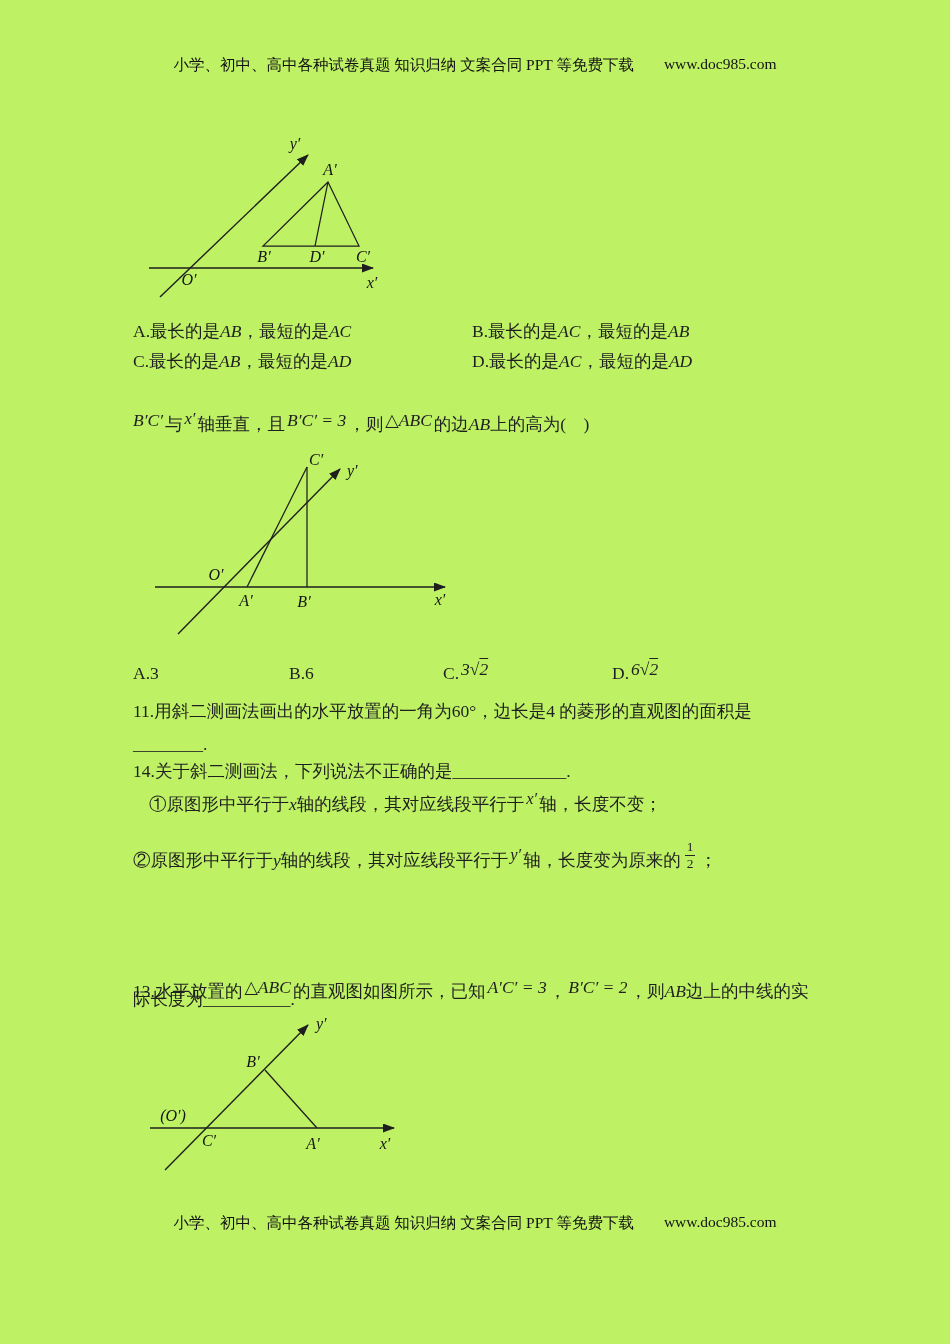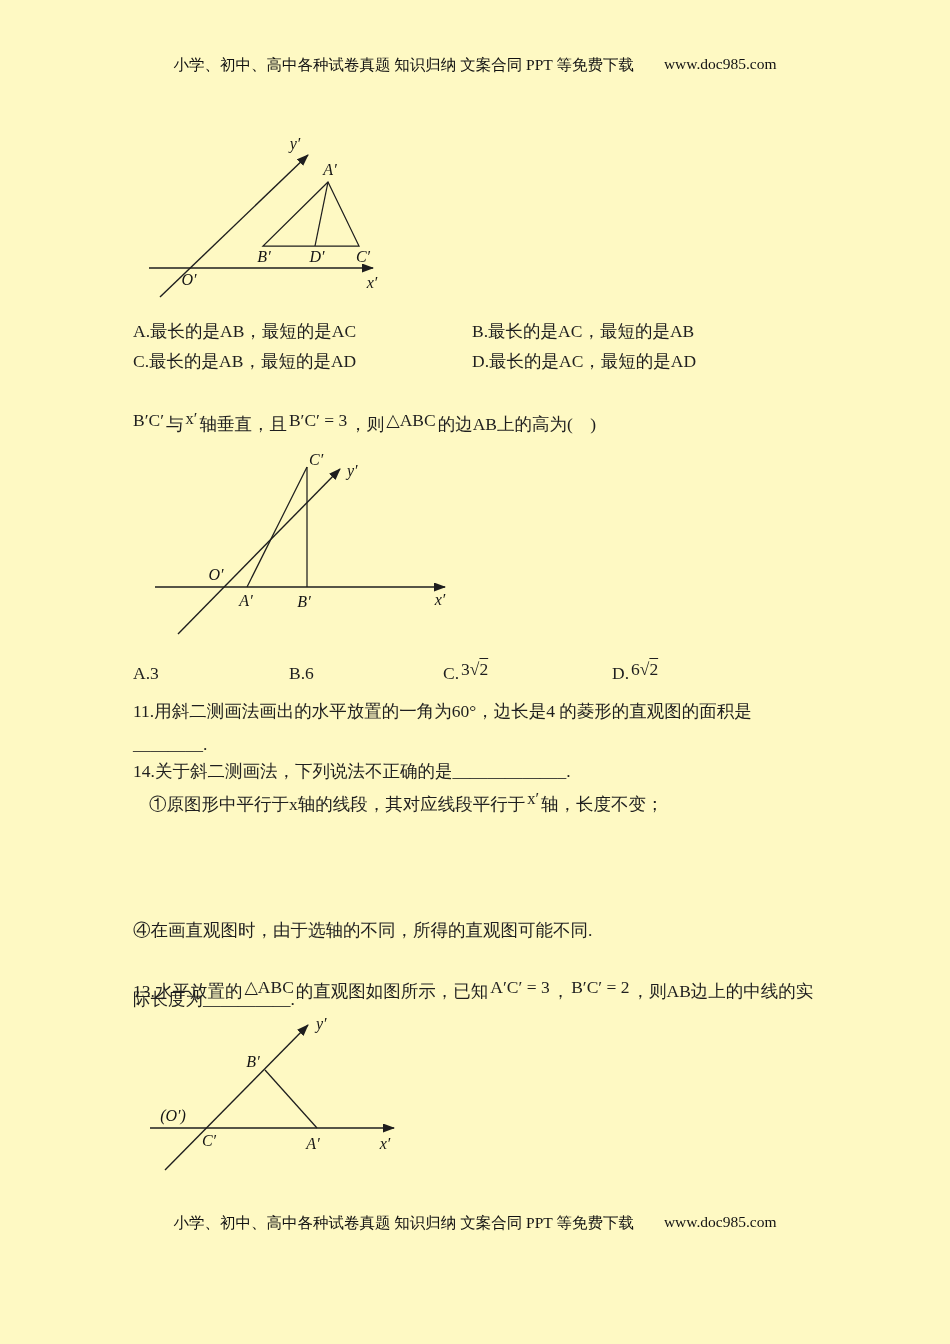--- a/index.html
+++ b/index.html
@@ -1,23 +1,23 @@
 <!DOCTYPE html>
 <html><head>
 <meta charset="utf-8">
 <style>
   *{margin:0;padding:0;box-sizing:border-box}
   html,body{background:#ffffff}
   body{font-family:"Liberation Serif","DejaVu Serif",serif}
-  .page{position:relative;width:950px;height:1344px;background:#fef9c3;margin:0 auto;color:#1f1f1f;overflow:hidden}
+  .page{position:relative;width:950px;height:1344px;background:#bef264;margin:0 auto;color:#1f1f1f;overflow:hidden}
   .runhead,.runfoot{position:absolute;left:0;width:100%;display:flex;justify-content:center;gap:30px;font-size:15.5px;color:#121212;white-space:nowrap}
   .runhead{top:55px}
   .runfoot{top:1213px}
   .line{position:absolute;white-space:nowrap;font-size:17.5px;line-height:23px}
-  .math{font-family:"Liberation Serif","DejaVu Serif",serif}
+  .math{font-style:italic;font-family:"Liberation Serif","DejaVu Serif",serif}
   .mr{position:relative;top:-4px;margin:0 2px}
   .sup{position:relative;top:-6px;margin:0 2px;font-size:16.5px}
   .frac{display:inline-flex;flex-direction:column;align-items:center;vertical-align:middle;font-size:13.5px;line-height:1.15;margin:0 4px;position:relative;top:-7px;font-style:normal}
   .frac .num{border-bottom:1.2px solid #222;padding:0 2px}
   .rad{text-decoration:overline}
   .fig{position:absolute}
   .fig line,.fig path{stroke:#1e1e1e;stroke-width:1.4;fill:none}
   .fig .tri{stroke-width:1.25}
   .flabel{font-family:"Liberation Serif","DejaVu Serif",serif;font-style:italic;font-size:16px;fill:#141414;stroke:none}
   .ah{fill:#1e1e1e;stroke:none}
@@ -79,21 +79,24 @@
   <div class="line" style="left:133px;top:662px">A.3</div>
   <div class="line" style="left:289px;top:662px">B.6</div>
   <div class="line" style="left:443px;top:662px">C.<span class="math mr">3√<span class="rad">2</span></span></div>
   <div class="line" style="left:612px;top:662px">D.<span class="math mr">6√<span class="rad">2</span></span></div>
 
   <div class="line" style="left:133px;top:700px">11.用斜二测画法画出的水平放置的一角为60°，边长是4 的菱形的直观图的面积是</div>
   <div class="line" style="left:133px;top:733px">________.</div>
 
   <div class="line" style="left:133px;top:760px">14.关于斜二测画法，下列说法不正确的是_____________.</div>
   <div class="line" style="left:149px;top:793px">①原图形中平行于<span class="math">x</span>轴的线段，其对应线段平行于<span class="math sup">x′</span>轴，长度不变；</div>
-  <div class="line" style="left:133px;top:919px">④在画直观图时，由于选轴的不同，所得的直观图可能不同.</div>
+  <div class="line" style="left:133px;top:846px">②原图形中平行于<span class="math">y</span>轴的线段，其对应线段平行于<span class="math sup">y′</span>轴，长度变为原来的<span class="frac">
+        <span class="num">1</span>
+        <span>2</span>
+      </span>；</div>
 
   <div class="line" style="left:133px;top:980px">13.水平放置的<span class="math mr">△ABC</span>的直观图如图所示，已知<span class="math mr">A′C′ = 3</span>，<span class="math mr">B′C′ = 2</span>，则<span class="math">AB</span>边上的中线的实</div>
   <div class="line" style="left:133px;top:988px">际长度为__________.</div>
 
   <svg class="fig" style="left:145px;top:1012px" width="260" height="172" viewBox="0 0 260 172">
     <defs>
       <marker id="ah3" markerUnits="userSpaceOnUse" markerWidth="12" markerHeight="9" refX="11" refY="4.5" orient="auto">
         <path class="ah" d="M0,0 L12,4.5 L0,9 Z" style="fill:#1e1e1e;stroke:none"></path>
       </marker>
     </defs>

